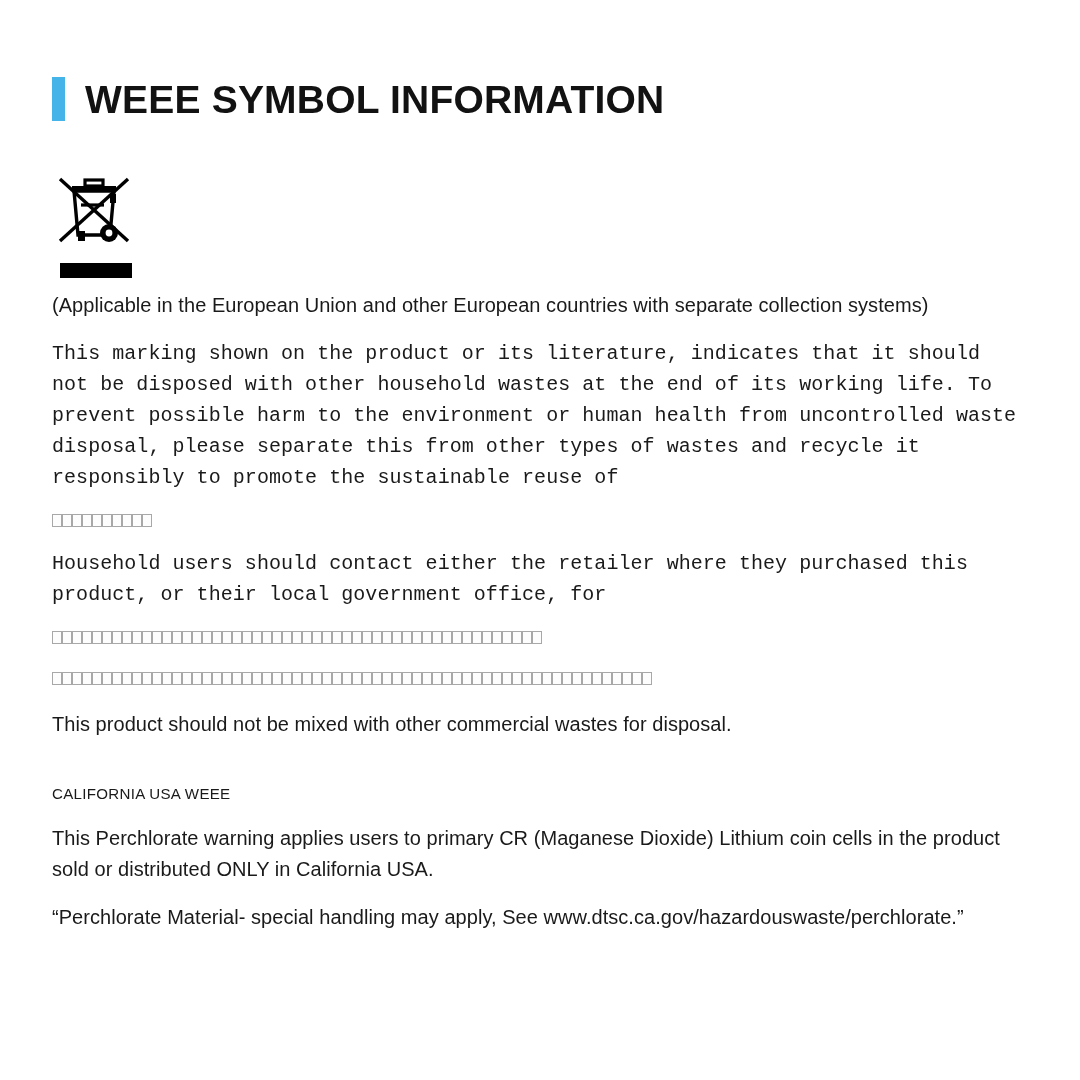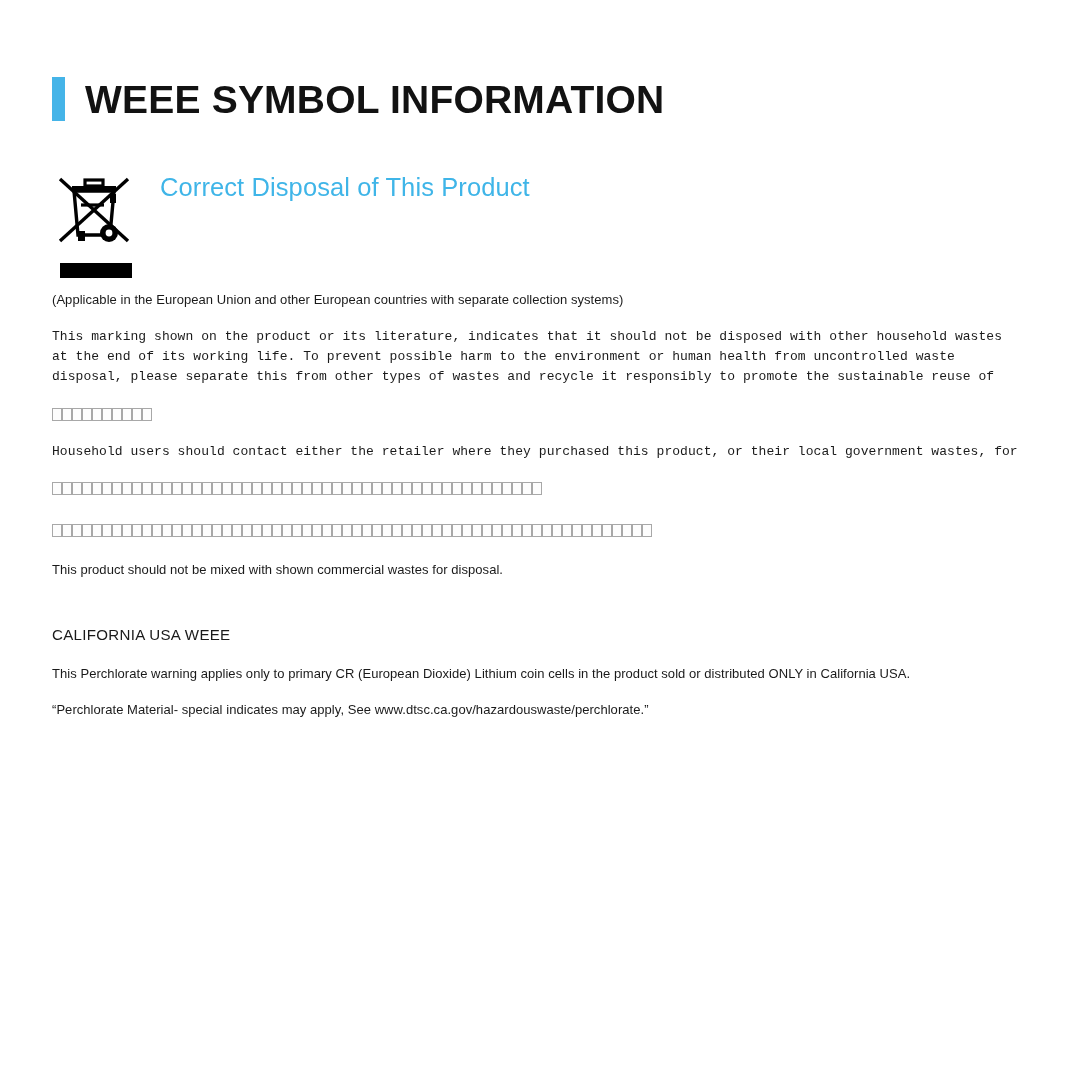--- a/index.html
+++ b/index.html
@@ -84,21 +84,21 @@
   }
 
   
   .body-copy {
     position: absolute;
     left: 52px;
     top: 255px;
     width: 972px;
   }
   .para {
-    font-size: 13px;
+    font-size: 20px;
     line-height: 1.56;
     color: #1a1a1a;
     margin: 0 0 16.5px 0;
     letter-spacing: 0.05px;
   }
   .para.tight {
     margin-bottom: 15px;
     font-family: Liberation Mono, monospace;
   }
   .spacer-block {
@@ -174,46 +174,45 @@
         <circle cx="57" cy="64" r="9" fill="#000"></circle>
         <circle cx="57" cy="64" r="3.4" fill="#fff"></circle>
 
         <line x1="8" y1="10" x2="76" y2="72" stroke="#000" stroke-width="3.4"></line>
         <line x1="76" y1="10" x2="8" y2="72" stroke="#000" stroke-width="3.4"></line>
       </svg>
       <div class="weee-bar"></div>
     </div>
 
     <div class="section-heading">
-      <span class="line">Correct Disposal of This Product</span>
     </div>
   </div>
 
   <div class="body-copy">
 
     <p class="para">(Applicable in the European Union and other European countries with separate collection systems)</p>
 
     <p class="para tight">This marking shown on the product or its literature, indicates that it should not be disposed with other household wastes at the end of its working life. To prevent possible harm to the environment or human health from uncontrolled waste disposal, please separate this from other types of wastes and recycle it responsibly to promote the sustainable reuse of</p>
     <div class="tofu-run"><span class="tofu-box"></span><span class="tofu-box"></span><span class="tofu-box"></span><span class="tofu-box"></span><span class="tofu-box"></span><span class="tofu-box"></span><span class="tofu-box"></span><span class="tofu-box"></span><span class="tofu-box"></span><span class="tofu-box"></span></div>
     <div style="height:16px"></div>
 
-    <p class="para tight">Household users should contact either the retailer where they purchased this product, or their local government wastes, for</p>
+    <p class="para tight">Household users should contact either the retailer where they purchased this product, or their local government office, for</p>
     <div class="tofu-run"><span class="tofu-box"></span><span class="tofu-box"></span><span class="tofu-box"></span><span class="tofu-box"></span><span class="tofu-box"></span><span class="tofu-box"></span><span class="tofu-box"></span><span class="tofu-box"></span><span class="tofu-box"></span><span class="tofu-box"></span><span class="tofu-box"></span><span class="tofu-box"></span><span class="tofu-box"></span><span class="tofu-box"></span><span class="tofu-box"></span><span class="tofu-box"></span><span class="tofu-box"></span><span class="tofu-box"></span><span class="tofu-box"></span><span class="tofu-box"></span><span class="tofu-box"></span><span class="tofu-box"></span><span class="tofu-box"></span><span class="tofu-box"></span><span class="tofu-box"></span><span class="tofu-box"></span><span class="tofu-box"></span><span class="tofu-box"></span><span class="tofu-box"></span><span class="tofu-box"></span><span class="tofu-box"></span><span class="tofu-box"></span><span class="tofu-box"></span><span class="tofu-box"></span><span class="tofu-box"></span><span class="tofu-box"></span><span class="tofu-box"></span><span class="tofu-box"></span><span class="tofu-box"></span><span class="tofu-box"></span><span class="tofu-box"></span><span class="tofu-box"></span><span class="tofu-box"></span><span class="tofu-box"></span><span class="tofu-box"></span><span class="tofu-box"></span><span class="tofu-box"></span><span class="tofu-box"></span><span class="tofu-box"></span></div>
     <div style="height:18px"></div>
 
     <div class="tofu-run"><span class="tofu-box"></span><span class="tofu-box"></span><span class="tofu-box"></span><span class="tofu-box"></span><span class="tofu-box"></span><span class="tofu-box"></span><span class="tofu-box"></span><span class="tofu-box"></span><span class="tofu-box"></span><span class="tofu-box"></span><span class="tofu-box"></span><span class="tofu-box"></span><span class="tofu-box"></span><span class="tofu-box"></span><span class="tofu-box"></span><span class="tofu-box"></span><span class="tofu-box"></span><span class="tofu-box"></span><span class="tofu-box"></span><span class="tofu-box"></span><span class="tofu-box"></span><span class="tofu-box"></span><span class="tofu-box"></span><span class="tofu-box"></span><span class="tofu-box"></span><span class="tofu-box"></span><span class="tofu-box"></span><span class="tofu-box"></span><span class="tofu-box"></span><span class="tofu-box"></span><span class="tofu-box"></span><span class="tofu-box"></span><span class="tofu-box"></span><span class="tofu-box"></span><span class="tofu-box"></span><span class="tofu-box"></span><span class="tofu-box"></span><span class="tofu-box"></span><span class="tofu-box"></span><span class="tofu-box"></span><span class="tofu-box"></span><span class="tofu-box"></span><span class="tofu-box"></span><span class="tofu-box"></span><span class="tofu-box"></span><span class="tofu-box"></span><span class="tofu-box"></span><span class="tofu-box"></span><span class="tofu-box"></span><span class="tofu-box"></span><span class="tofu-box"></span><span class="tofu-box"></span><span class="tofu-box"></span><span class="tofu-box"></span><span class="tofu-box"></span><span class="tofu-box"></span><span class="tofu-box"></span><span class="tofu-box"></span><span class="tofu-box"></span><span class="tofu-box"></span></div>
     <div style="height:18px"></div>
 
-    <p class="para">This product should not be mixed with shown commercial wastes for disposal.</p>
+    <p class="para">This product should not be mixed with other commercial wastes for disposal.</p>
 
     <div class="spacer-block"></div>
 
     <p class="sub-heading">CALIFORNIA USA WEEE</p>
 
-    <p class="para">This Perchlorate warning applies only to primary CR (European Dioxide) Lithium coin cells in the product sold or distributed ONLY in California USA.</p>
-
-    <p class="para">“Perchlorate Material- special indicates may apply, See www.dtsc.ca.gov/hazardouswaste/perchlorate.”</p>
+    <p class="para">This Perchlorate warning applies users to primary CR (Maganese Dioxide) Lithium coin cells in the product sold or distributed ONLY in California USA.</p>
+
+    <p class="para">“Perchlorate Material- special handling may apply, See www.dtsc.ca.gov/hazardouswaste/perchlorate.”</p>
 
   </div>
 
   <div class="footer-marker"><span class="tofu-box"></span></div>
 
 </div>
 
 </body></html>

